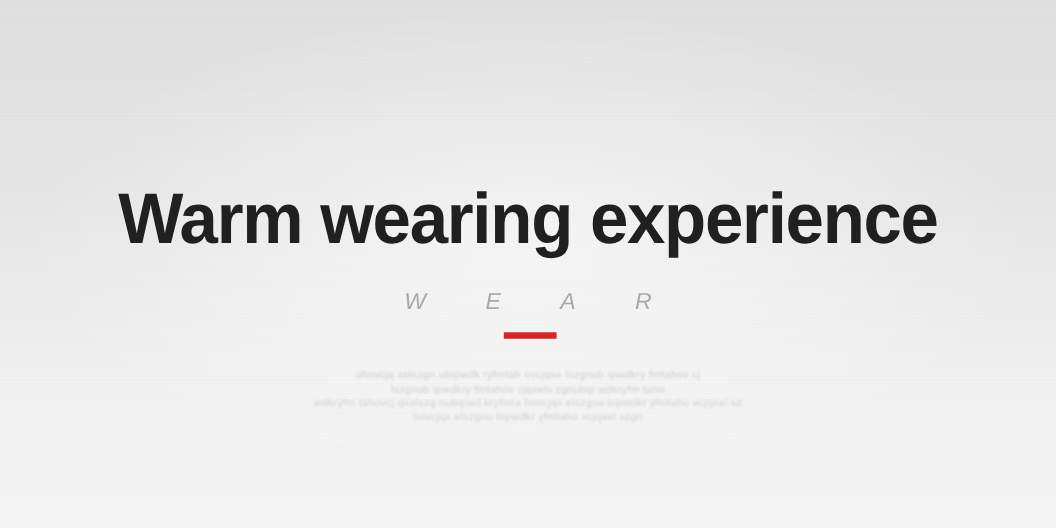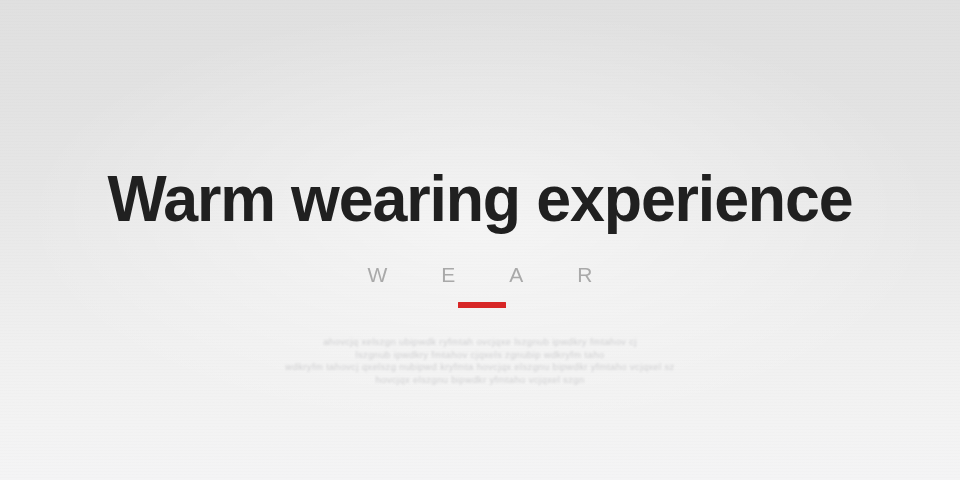--- a/index.html
+++ b/index.html
@@ -94,20 +94,21 @@
     text-align: center;
     font-family: "Liberation Sans", sans-serif;
     font-weight: 400;
     font-size: 21px;
     line-height: 26px;
     color: #a9a9a9;
     letter-spacing: 54px;
     
     text-indent: 54px;
     white-space: nowrap;
+    font-style: italic;
   }
 
   
   .accent-wrap {
     position: absolute;
     left: 0;
     right: 0;
     top: 302px;
     display: flex;
     justify-content: center;

